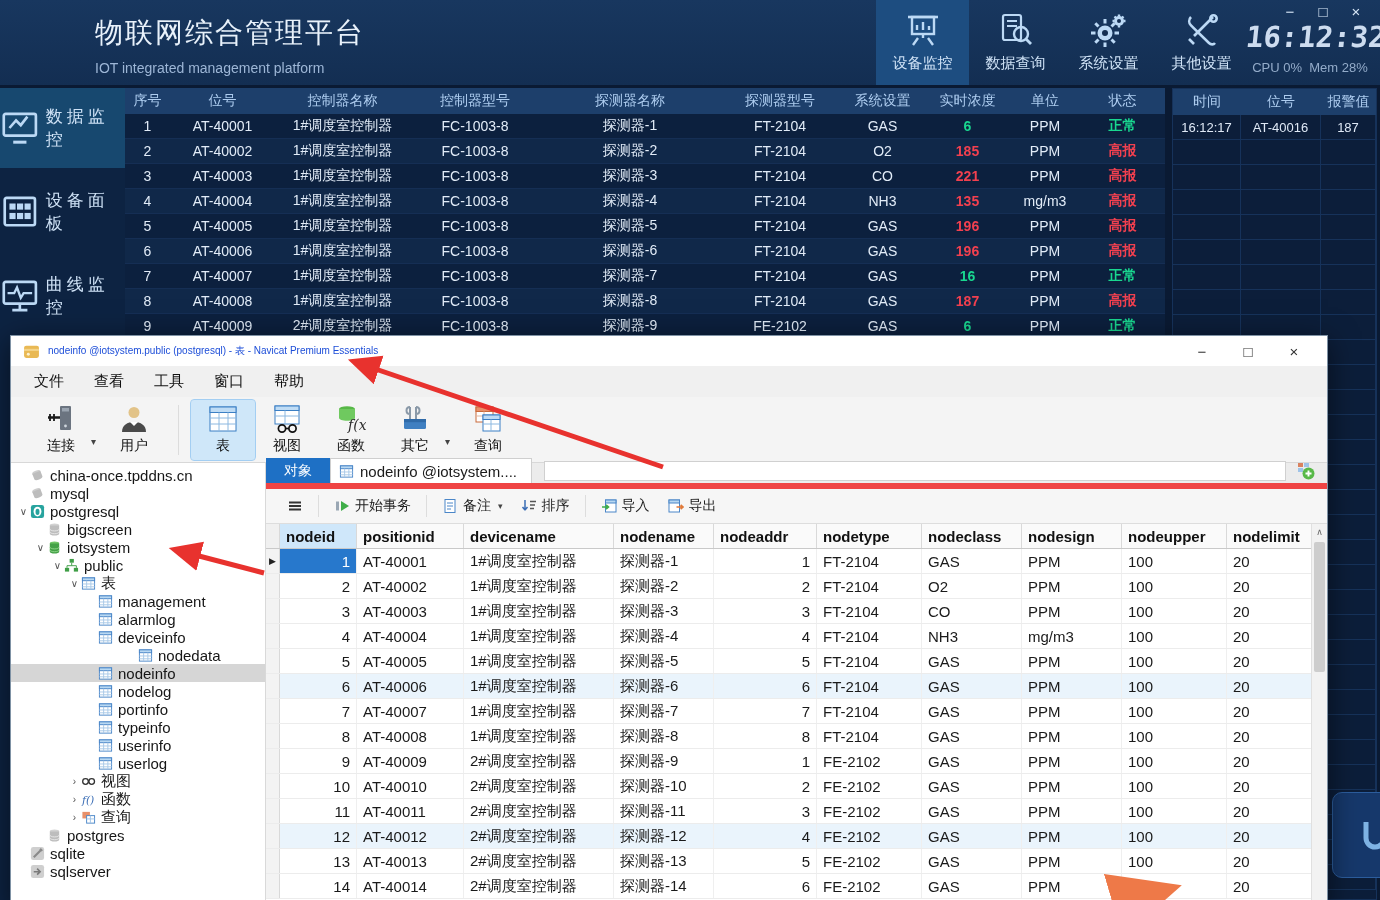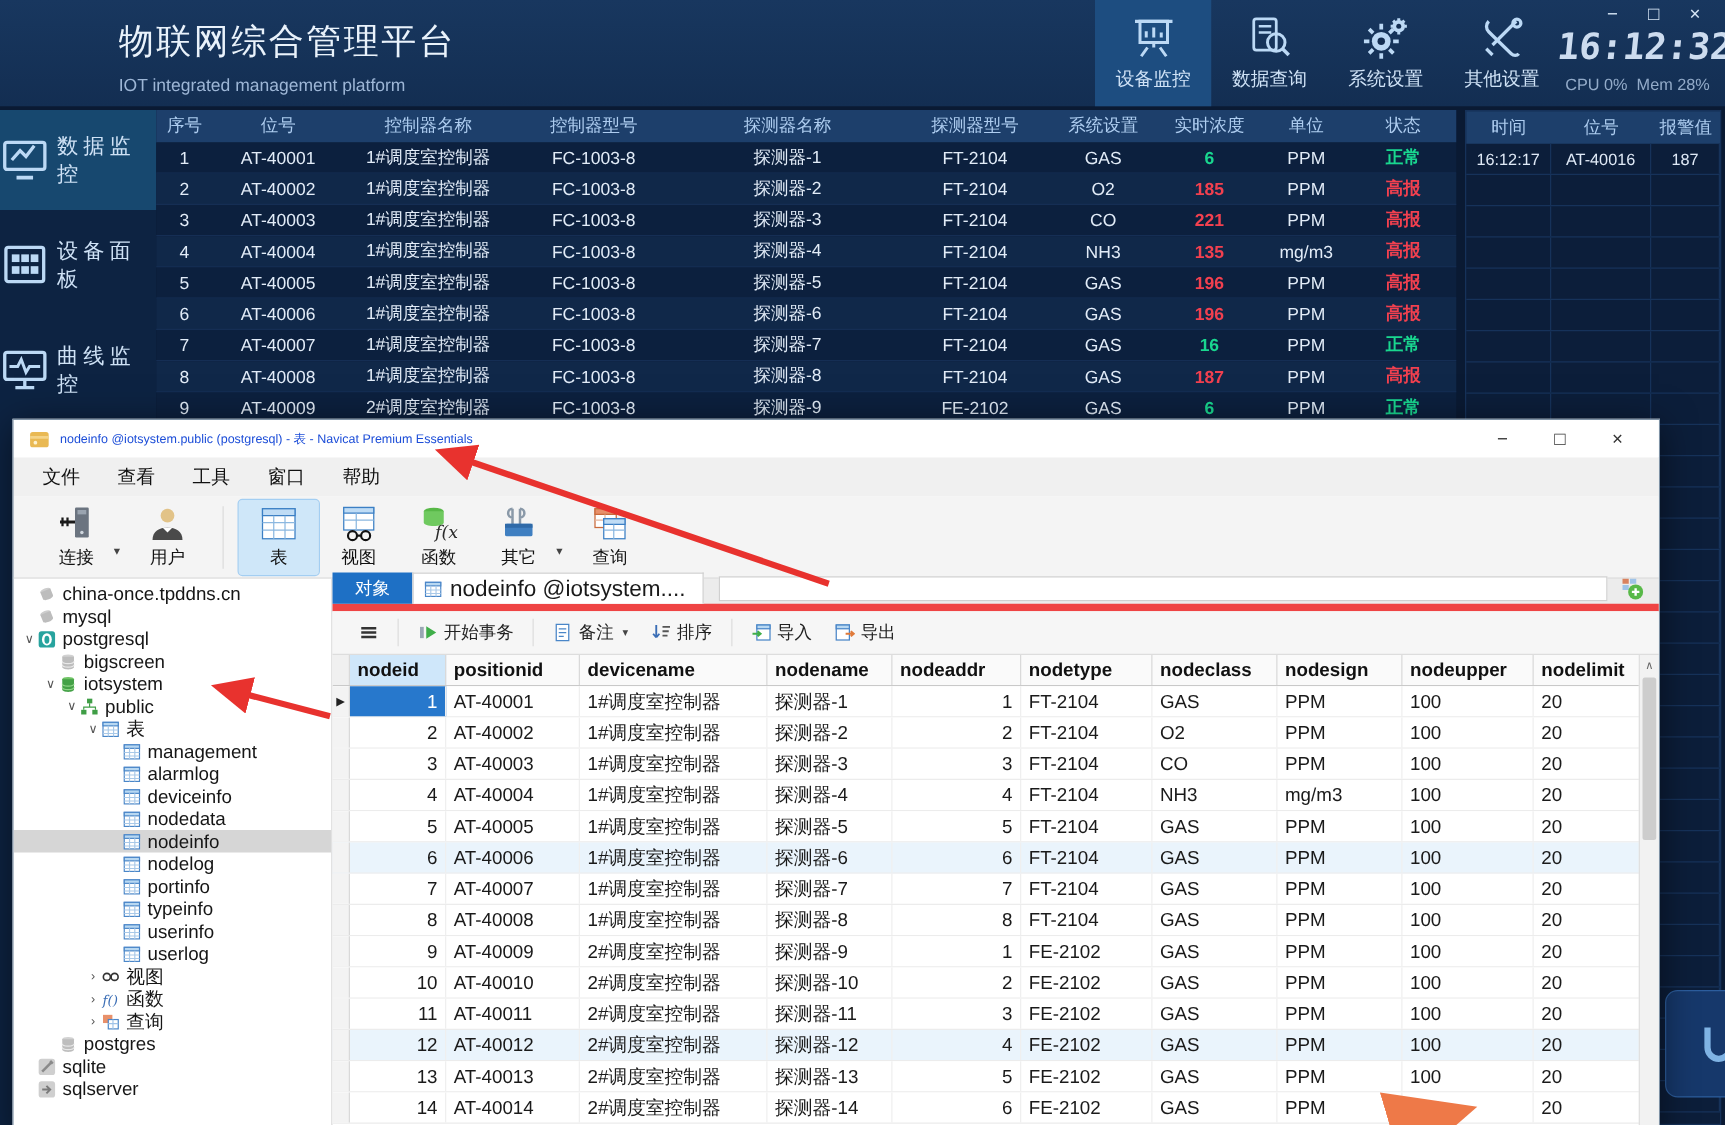--- a/index.html
+++ b/index.html
@@ -91,21 +91,21 @@
   .tarrow { width:13px; font-size:10px; color:#555; text-align:center; flex:none; }
   .ti { width:15px; height:15px; margin-right:5px; flex:none; }
   .tlabel { font-size:15px; color:#161616; }
 
   #nv-content { position:absolute; left:255px; top:127px; right:0; bottom:0; }
   #nv-tabstrip { position:absolute; left:0; top:0; width:100%; height:26px; background:#ececec;
     border-bottom:6px solid #ef4444; display:flex; align-items:flex-end; }
   #tab-objects { width:64px; height:25px; background:#1e70c5; color:#fff; font-size:14px;
     display:flex; align-items:center; justify-content:center; cursor:pointer; }
   #tab-nodeinfo { height:25px; background:#fff; border:1px solid #cfcfcf; border-bottom:none;
-    display:flex; align-items:center; padding:0 14px 0 8px; gap:6px; font-size:18px; cursor:pointer; }
+    display:flex; align-items:center; padding:0 14px 0 8px; gap:6px; font-size:15px; cursor:pointer; }
   #tab-nodeinfo .icon { width:15px; height:15px; }
   #tab-blankbar { height:20px; flex:1; margin:0 10px 2px 12px; background:#fff; border:1px solid #d0d0d0; }
   #tab-new { width:19px; height:19px; margin:0 12px 3px 0; cursor:pointer; }
 
   #nv-gridbar { position:absolute; left:0; top:26px; width:100%; height:35px; background:#f6f6f6;
     border-bottom:1px solid #ddd; display:flex; align-items:center; padding-left:12px; }
   .gb-btn { display:flex; align-items:center; gap:5px; font-size:14px; color:#222;
     padding:0 9px; height:26px; cursor:pointer; }
   .gb-btn .icon { width:16px; height:16px; }
   .gb-sep { width:1px; height:22px; background:#ddd; margin:0 6px; }
@@ -763,21 +763,21 @@
     <span class="tarrow"></span>
     <span class="icon ti">
             <svg viewBox="0 0 16 16">
               <rect x="1.5" y="2" width="13" height="12" fill="#fff" stroke="#4a86c8"></rect>
               <rect x="1.5" y="2" width="13" height="3" fill="#b8d8f2" stroke="#4a86c8"></rect>
               <path d="M1.5 8.5h13M1.5 11.5h13M6 5v9M10.5 5v9" stroke="#a9c9e8"></path>
             </svg>
           </span>
           <span class="tlabel">deviceinfo</span>
         </div>
-        <div class="titem" style="padding-left:74px">
+        <div class="titem" style="padding-left:114px">
     <span class="tarrow"></span>
     <span class="icon ti">
             <svg viewBox="0 0 16 16">
               <rect x="1.5" y="2" width="13" height="12" fill="#fff" stroke="#4a86c8"></rect>
               <rect x="1.5" y="2" width="13" height="3" fill="#b8d8f2" stroke="#4a86c8"></rect>
               <path d="M1.5 8.5h13M1.5 11.5h13M6 5v9M10.5 5v9" stroke="#a9c9e8"></path>
             </svg>
           </span>
           <span class="tlabel">nodedata</span>
         </div>

